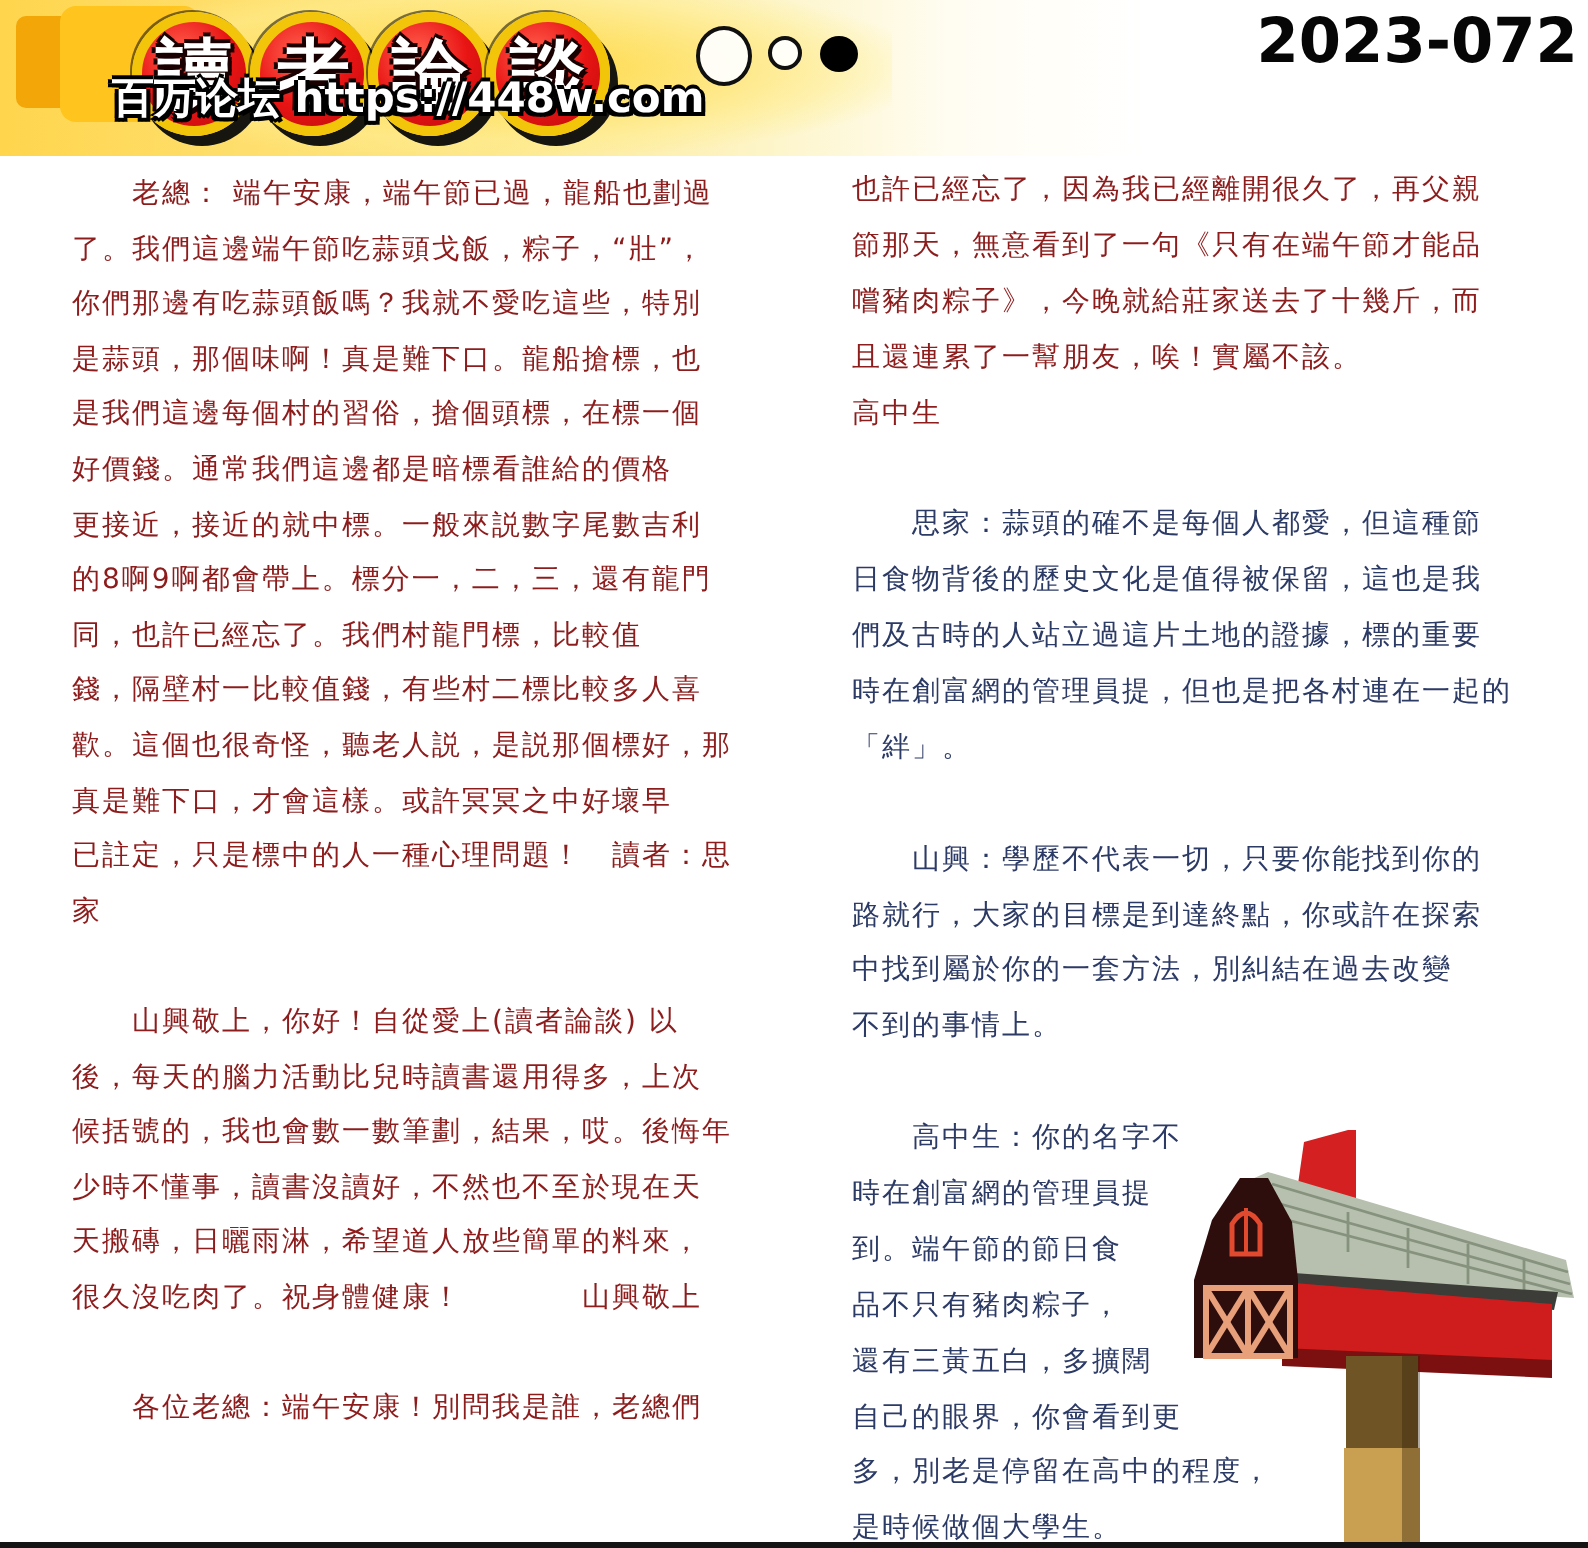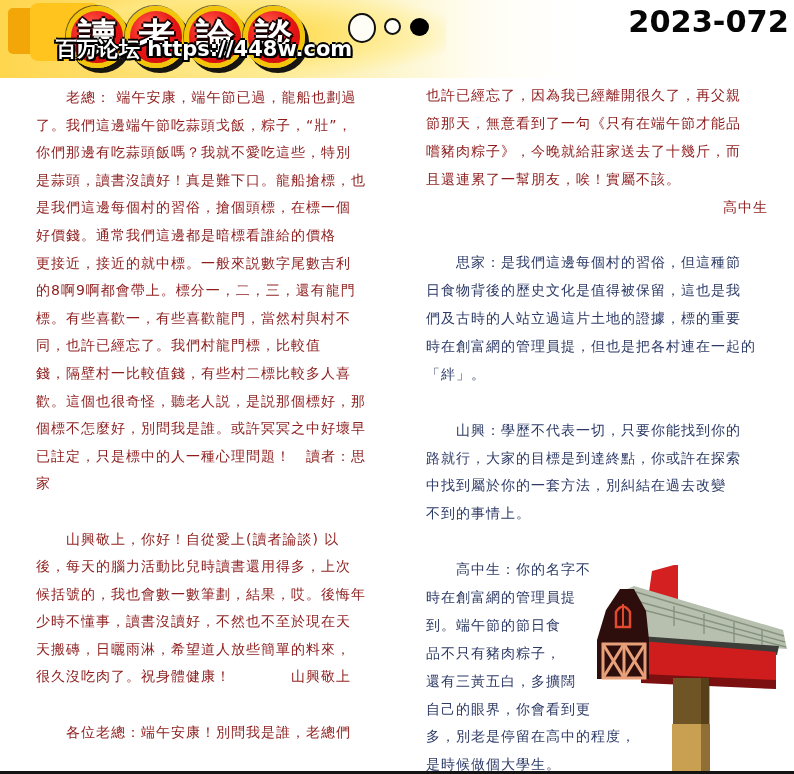--- a/index.html
+++ b/index.html
@@ -48,21 +48,21 @@
   .col { position:absolute; z-index:2; }
   .col-left  { left:16px;  top:84px; width:390px; }
   .col-right { left:406px; top:82px; width:386px; }
   .para-letter { color:var(--letter-color, #8d1c1c); }
   .para-reply  { color:var(--reply-color, #2c3a66); }
   .line { white-space:pre; font-size:14px; letter-spacing:1px; overflow:visible;margin-left:20px; }
   .col-left  .line { height:27.6px; line-height:27.6px; }
   .col-right .line { height:27.9px; line-height:27.9px; }
   .col-left  .para { margin-bottom:27.6px; }
   .col-right .para { margin-bottom:27.9px;font-family:Liberation Serif, serif; }
-  .align-right { text-align:right; padding-right:24px; }
+  .align-right { text-align:left; padding-right:24px; }
   
   .mailbox { position:absolute; left:578px; top:556px; width:216px; height:218px; z-index:1; }
   
   .bottom-rule { position:absolute; left:0; bottom:0; width:100%; height:3px; background:#141414; z-index:5; }
 </style>
 </head>
 <body>
 
 <div class="page">
 
@@ -89,30 +89,29 @@
     <span class="deco deco-filled"></span>
     <div class="watermark">百万论坛 https://448w.com</div>
     <div class="issue">2023-072</div>
   </div>
 
   <div class="col col-left">
       <div class="para para-letter">
         <div class="line">　　老總： 端午安康，端午節已過，龍船也劃過</div>
         <div class="line">了。我們這邊端午節吃蒜頭戈飯，粽子，“壯”，</div>
         <div class="line">你們那邊有吃蒜頭飯嗎？我就不愛吃這些，特別</div>
-        <div class="line">是蒜頭，讀書沒讀好！真是難下口。龍船搶標，也</div>
+        <div class="line">是蒜頭，那個味啊！真是難下口。龍船搶標，也</div>
         <div class="line">是我們這邊每個村的習俗，搶個頭標，在標一個</div>
         <div class="line">好價錢。通常我們這邊都是暗標看誰給的價格</div>
         <div class="line">更接近，接近的就中標。一般來説數字尾數吉利</div>
         <div class="line">的8啊9啊都會帶上。標分一，二，三，還有龍門</div>
-        <div class="line">標。有些喜歡一，有些喜歡龍門，當然村與村不</div>
         <div class="line">同，也許已經忘了。我們村龍門標，比較值</div>
         <div class="line">錢，隔壁村一比較值錢，有些村二標比較多人喜</div>
         <div class="line">歡。這個也很奇怪，聽老人説，是説那個標好，那</div>
-        <div class="line">個標不怎麼好，別問我是誰。或許冥冥之中好壞早</div>
+        <div class="line">真是難下口，才會這樣。或許冥冥之中好壞早</div>
         <div class="line">已註定，只是標中的人一種心理問題！　讀者：思</div>
         <div class="line">家</div>
       </div>
       <div class="para para-letter">
         <div class="line">　　山興敬上，你好！自從愛上(讀者論談) 以</div>
         <div class="line">後，每天的腦力活動比兒時讀書還用得多，上次</div>
         <div class="line">候括號的，我也會數一數筆劃，結果，哎。後悔年</div>
         <div class="line">少時不懂事，讀書沒讀好，不然也不至於現在天</div>
         <div class="line">天搬磚，日曬雨淋，希望道人放些簡單的料來，</div>
         <div class="line">很久沒吃肉了。祝身體健康！　　　　山興敬上</div>
@@ -123,21 +122,21 @@
     </div>
   <div class="col col-right">
       <div class="para para-letter">
         <div class="line">也許已經忘了，因為我已經離開很久了，再父親</div>
         <div class="line">節那天，無意看到了一句《只有在端午節才能品</div>
         <div class="line">嚐豬肉粽子》，今晚就給莊家送去了十幾斤，而</div>
         <div class="line">且還連累了一幫朋友，唉！實屬不該。</div>
         <div class="line align-right">高中生</div>
       </div>
       <div class="para para-reply">
-        <div class="line">　　思家：是我們這邊每個村的習俗，但這種節</div>
+        <div class="line">　　思家：蒜頭的確不是每個人都愛，但這種節</div>
         <div class="line">日食物背後的歷史文化是值得被保留，這也是我</div>
         <div class="line">們及古時的人站立過這片土地的證據，標的重要</div>
         <div class="line">時在創富網的管理員提，但也是把各村連在一起的</div>
         <div class="line">「絆」。</div>
       </div>
       <div class="para para-reply">
         <div class="line">　　山興：學歷不代表一切，只要你能找到你的</div>
         <div class="line">路就行，大家的目標是到達終點，你或許在探索</div>
         <div class="line">中找到屬於你的一套方法，別糾結在過去改變</div>
         <div class="line">不到的事情上。</div>

